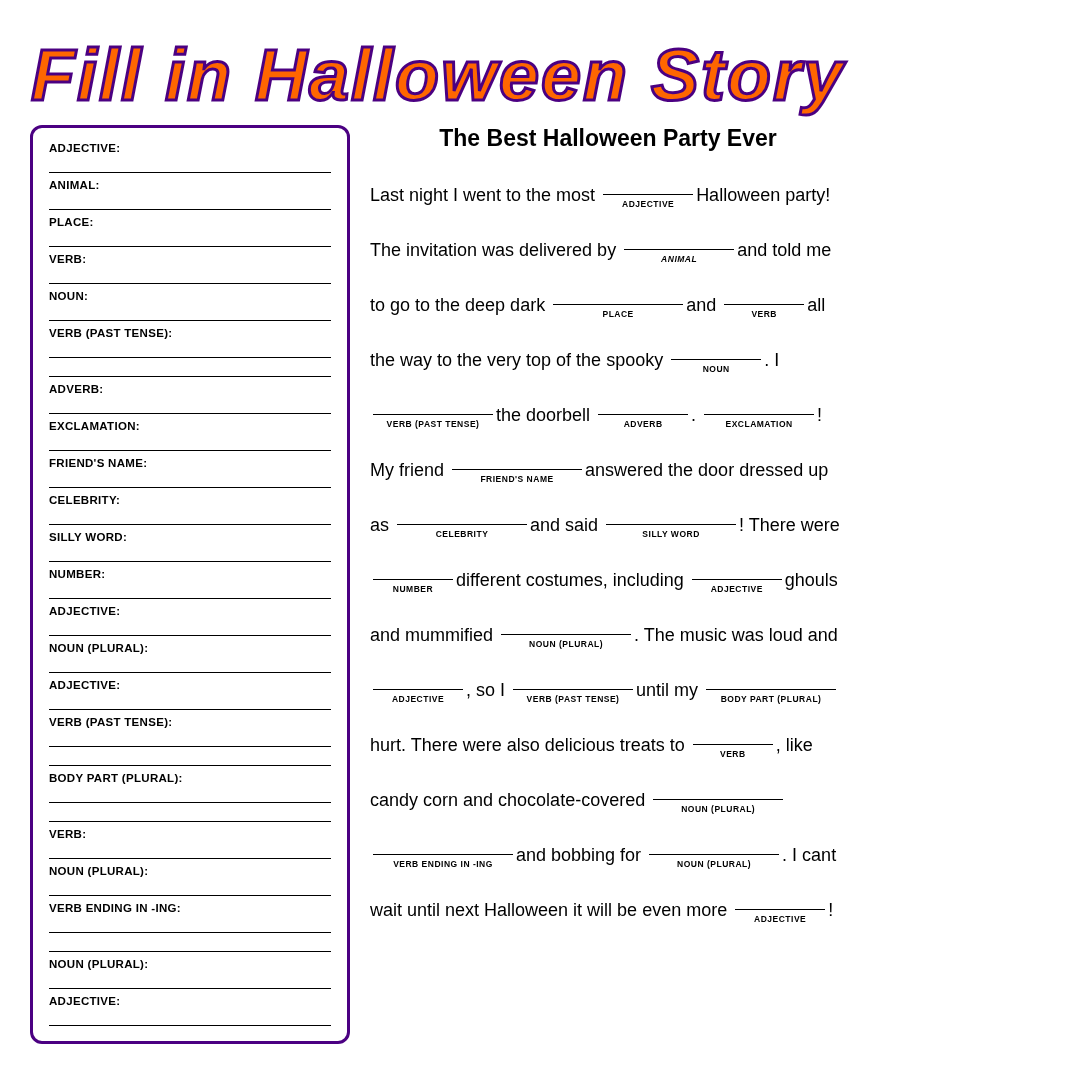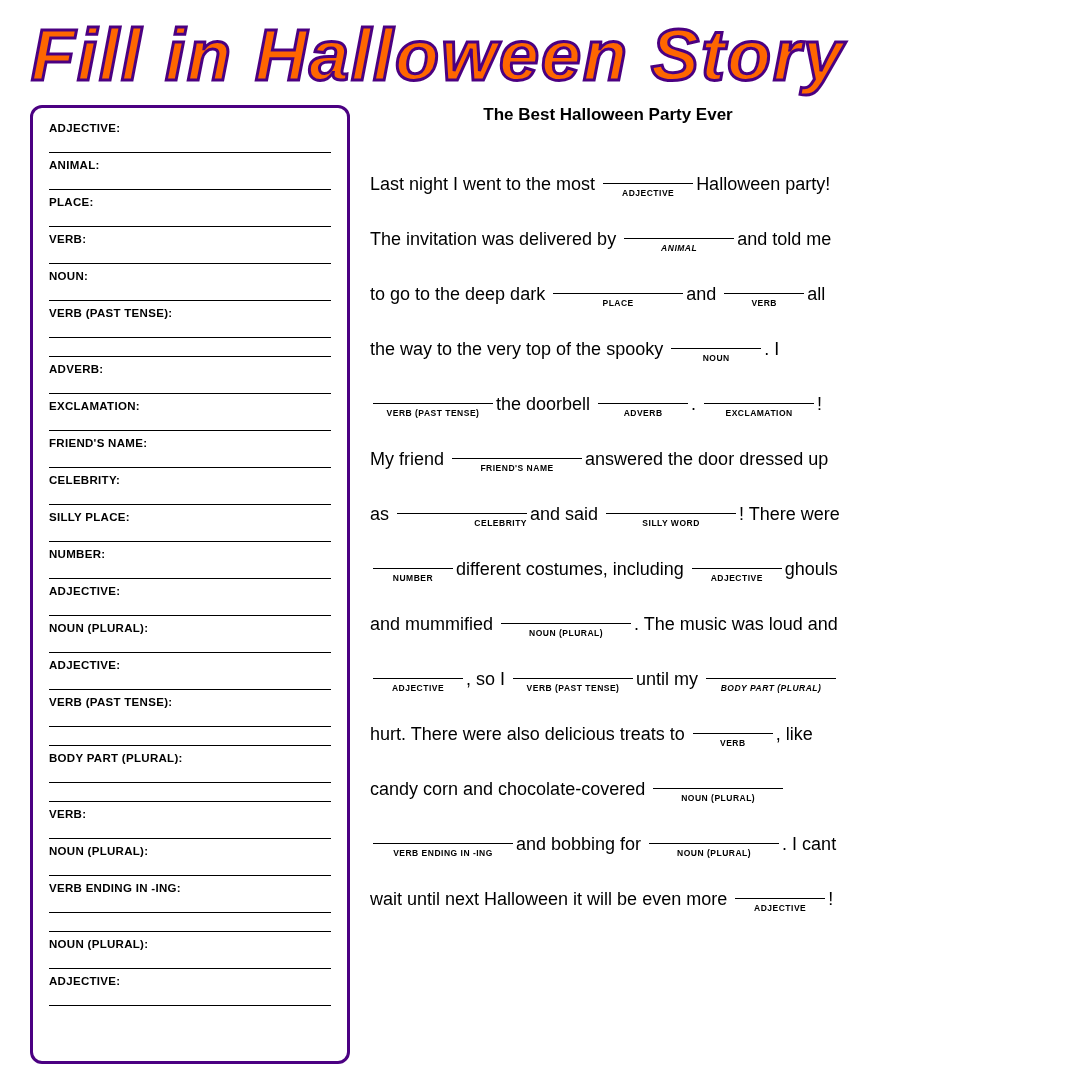--- a/index.html
+++ b/index.html
@@ -7,21 +7,21 @@
       width: 1080px;
       height: 1080px;
       background: white;
       font-family: Arial, sans-serif;
       overflow: hidden;
     }
     .page {
       width: 876px;
       height: 1080px;
       background: white;
-      padding: 16px 30px;
+      padding: 36px 30px;
       display: flex;
       flex-direction: column;
     }
     .title {
       text-align: center;
       font-size: 72px;
       font-weight: 900;
       font-family: Arial Black, Arial, sans-serif;
       color: #FF6600;
       -webkit-text-stroke: 3px #4B0082;
@@ -67,24 +67,24 @@
       margin-top: 1px;
     }
     
     .right-panel {
       flex: 1;
       display: flex;
       flex-direction: column;
     }
     .story-title {
       text-align: center;
-      font-size: 17px;
+      font-size: 23px;
       font-weight: 900;
       color: #000;
-      margin-bottom: 22px;
+      margin-bottom: 6px;
       font-family: Arial, sans-serif;
     }
     .story-text {
       font-size: 18px;
       line-height: 2.0;
       color: #000;
       font-family: Arial, sans-serif;
     }
     .blank-group {
       display: inline-flex;
@@ -152,21 +152,21 @@
         </div>
         <div class="input-row">
           <span class="input-label">FRIEND'S NAME:</span>
           <input type="text" class="input-line" style="">
         </div>
         <div class="input-row">
           <span class="input-label">CELEBRITY:</span>
           <input type="text" class="input-line" style="">
         </div>
         <div class="input-row">
-          <span class="input-label">SILLY PLACE:</span>
+          <span class="input-label">SILLY WORD:</span>
           <input type="text" class="input-line" style="">
         </div>
         <div class="input-row">
           <span class="input-label">NUMBER:</span>
           <input type="text" class="input-line" style="">
         </div>
         <div class="input-row">
           <span class="input-label">ADJECTIVE:</span>
           <input type="text" class="input-line" style="">
         </div>
@@ -233,42 +233,42 @@
       <span class="blank-label">VERB (PAST TENSE)</span>
     </span><span>the doorbell </span><span class="blank-group" style="min-width:90px;">
       <span class="blank-line" style="min-width:90px;">&nbsp;</span>
       <span class="blank-label">ADVERB</span>
     </span><span>. </span><span class="blank-group" style="min-width:110px;">
       <span class="blank-line" style="min-width:110px;">&nbsp;</span>
       <span class="blank-label">EXCLAMATION</span>
     </span><span>! My friend </span><span class="blank-group" style="min-width:130px;">
       <span class="blank-line" style="min-width:130px;">&nbsp;</span>
       <span class="blank-label">FRIEND'S NAME</span>
-    </span><span>answered the door dressed up as </span><span class="blank-group" style="min-width:130px;align-items:flex-end;">
+    </span><span>answered the door dressed up as </span><span class="blank-group" style="min-width:130px;">
       <span class="blank-line" style="min-width:130px;">&nbsp;</span>
       <span class="blank-label">CELEBRITY</span>
     </span><span>and said </span><span class="blank-group" style="min-width:130px;">
       <span class="blank-line" style="min-width:130px;">&nbsp;</span>
       <span class="blank-label">SILLY WORD</span>
     </span><span>! There were </span><span class="blank-group" style="min-width:80px;">
       <span class="blank-line" style="min-width:80px;">&nbsp;</span>
       <span class="blank-label">NUMBER</span>
     </span><span>different costumes, including </span><span class="blank-group" style="min-width:90px;">
       <span class="blank-line" style="min-width:90px;">&nbsp;</span>
       <span class="blank-label">ADJECTIVE</span>
     </span><span>ghouls and mummified </span><span class="blank-group" style="min-width:130px;">
       <span class="blank-line" style="min-width:130px;">&nbsp;</span>
       <span class="blank-label">NOUN (PLURAL)</span>
     </span><span>. The music was loud and </span><span class="blank-group" style="min-width:90px;">
       <span class="blank-line" style="min-width:90px;">&nbsp;</span>
       <span class="blank-label">ADJECTIVE</span>
     </span><span>, so I </span><span class="blank-group" style="min-width:120px;">
       <span class="blank-line" style="min-width:120px;">&nbsp;</span>
       <span class="blank-label">VERB (PAST TENSE)</span>
-    </span><span>until my </span><span class="blank-group" style="min-width:130px;font-style:italic;">
+    </span><span>until my </span><span class="blank-group" style="min-width:130px;">
       <span class="blank-line" style="min-width:130px;">&nbsp;</span>
       <span class="blank-label">BODY PART (PLURAL)</span>
     </span><span>hurt. There were also delicious treats to </span><span class="blank-group" style="min-width:80px;">
       <span class="blank-line" style="min-width:80px;">&nbsp;</span>
       <span class="blank-label">VERB</span>
     </span><span>, like candy corn and chocolate-covered </span><span class="blank-group" style="min-width:130px;">
       <span class="blank-line" style="min-width:130px;">&nbsp;</span>
       <span class="blank-label">NOUN (PLURAL)</span>
     </span><span class="blank-group" style="min-width:140px;justify-content:center;">
       <span class="blank-line" style="min-width:140px;">&nbsp;</span>

